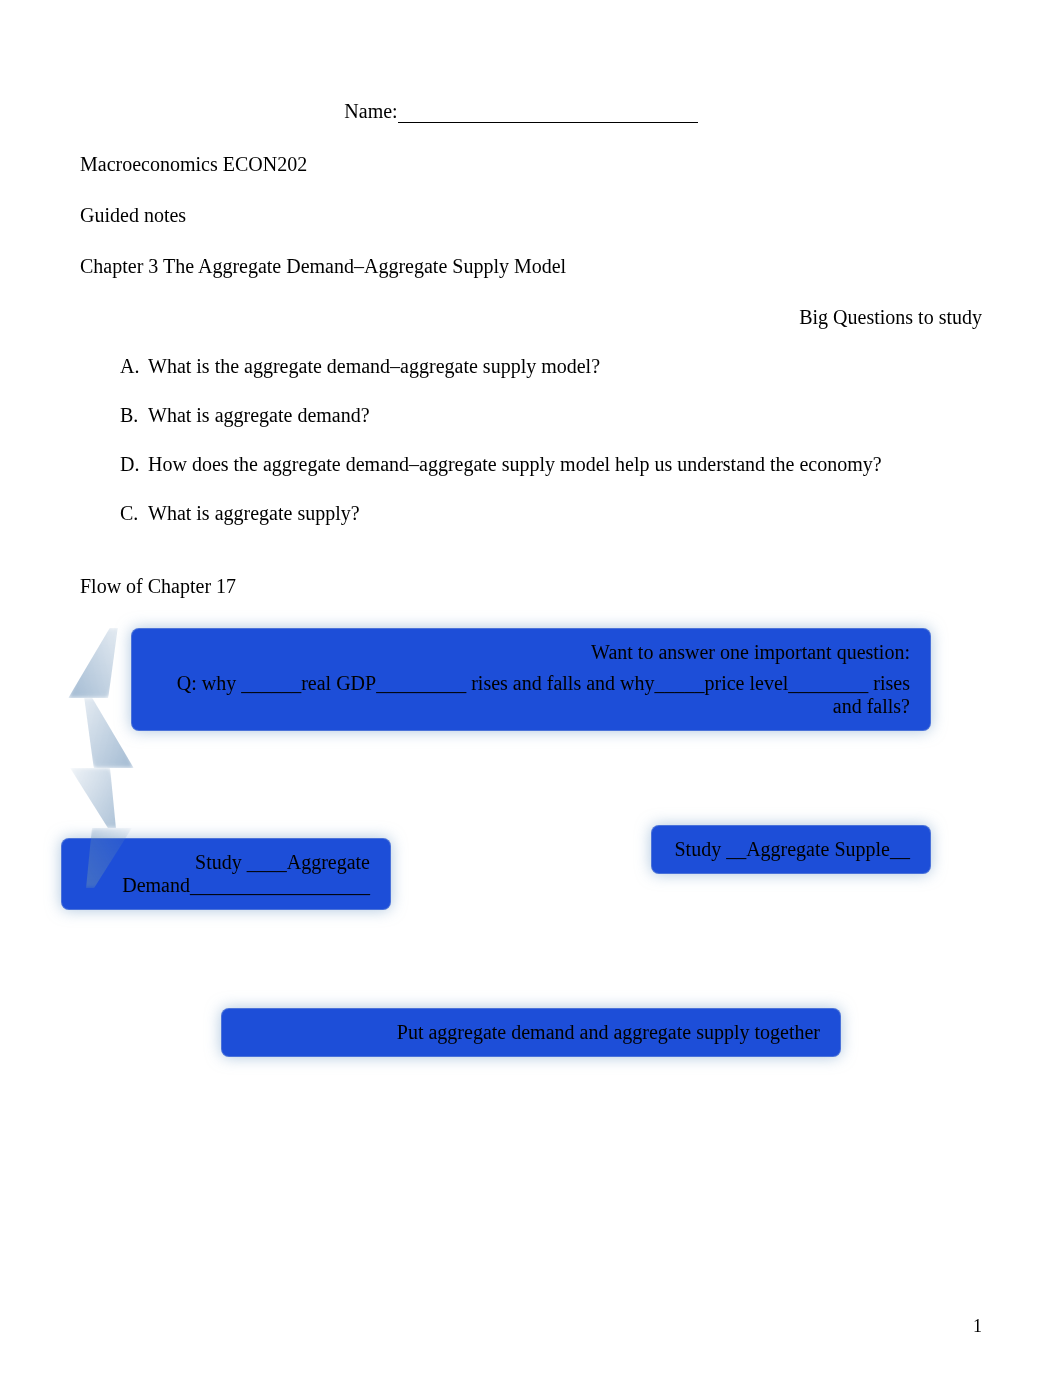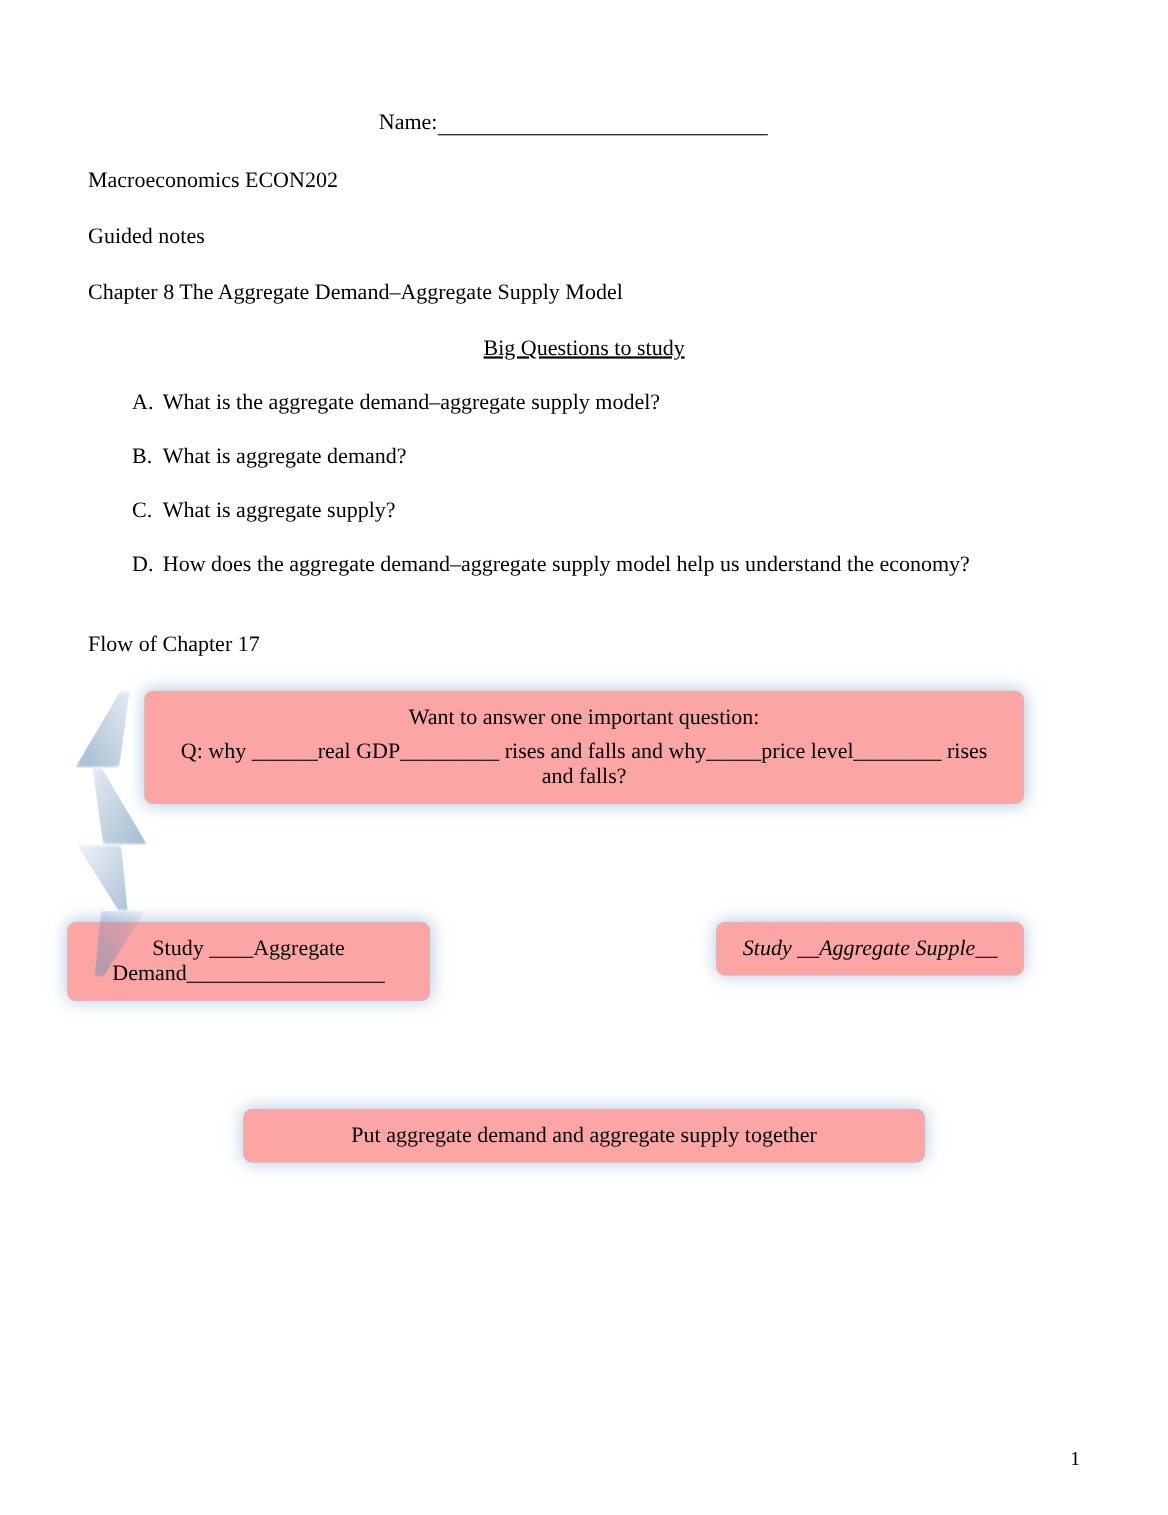--- a/index.html
+++ b/index.html
@@ -26,23 +26,22 @@
       display: inline-block;
       border-bottom: 1px solid #000;
       width: 300px;
       vertical-align: bottom;
     }
     .center-heading {
       text-align: left;
       margin-bottom: 28px;
     }
     .left-heading {
-      text-align: center;
+      text-align: right;
       margin-bottom: 26px;
-      text-decoration: underline;
     }
     .questions-list {
       list-style: none;
       margin-left: 40px;
     }
     .questions-list li {
       margin-bottom: 26px;
     }
     .question-marker {
       display: inline-block;
@@ -53,45 +52,44 @@
       margin-bottom: 30px;
     }
     .flow-container {
       position: relative;
       width: 900px;
       height: 520px;
       margin: 0 auto;
     }
     .flow-box {
       position: absolute;
-      background: #fca5a5;
+      background: #1d4ed8;
       border-radius: 8px;
       padding: 12px 20px;
-      text-align: center;
+      text-align: right;
       box-shadow: 0 0 15px rgba(120, 160, 200, 0.6);
       border: 1px solid rgba(180, 200, 220, 0.3);
     }
     .flow-box-top {
       top: 0;
       left: 50px;
       width: 800px;
     }
     .flow-box-top .q-line {
       margin-top: 8px;
     }
     .flow-box-left {
       top: 210px;
       left: -20px;
       width: 330px;
     }
     .flow-box-right {
-      top: 210px;
+      top: 197px;
       right: 50px;
       width: 280px;
-      font-style: italic;
     }
     .flow-box-bottom {
       top: 380px;
       left: 140px;
       width: 620px;
     }
     .arrow-diag-tl {
       top: 120px;
       left: 260px;
       width: 40px;
@@ -140,36 +138,36 @@
   </style>
 </head>
 <body>
 
 <div class="name-line">
   <span>Name:</span><span class="underline"></span>
 </div>
 
 <div class="center-heading">Macroeconomics ECON202</div>
 <div class="center-heading">Guided notes</div>
-<div class="center-heading">Chapter 8 The Aggregate Demand–Aggregate Supply Model</div>
+<div class="center-heading">Chapter 3 The Aggregate Demand–Aggregate Supply Model</div>
 
 <div class="left-heading">Big Questions to study</div>
 
 <ul class="questions-list">
   <li>
     <span class="question-marker">A.</span><span>What is the aggregate demand–aggregate supply model?</span>
   </li>
   <li>
     <span class="question-marker">B.</span><span>What is aggregate demand?</span>
   </li>
   <li>
+    <span class="question-marker">D.</span><span>How does the aggregate demand–aggregate supply model help us understand the economy?</span>
+  </li>
+  <li>
     <span class="question-marker">C.</span><span>What is aggregate supply?</span>
-  </li>
-  <li>
-    <span class="question-marker">D.</span><span>How does the aggregate demand–aggregate supply model help us understand the economy?</span>
   </li>
 </ul>
 
 <div class="flow-title">Flow of Chapter 17</div>
 
 <div class="flow-container">
 
   <div class="flow-box flow-box-top">
     <div>Want to answer one important question:</div>
     <div class="q-line">

